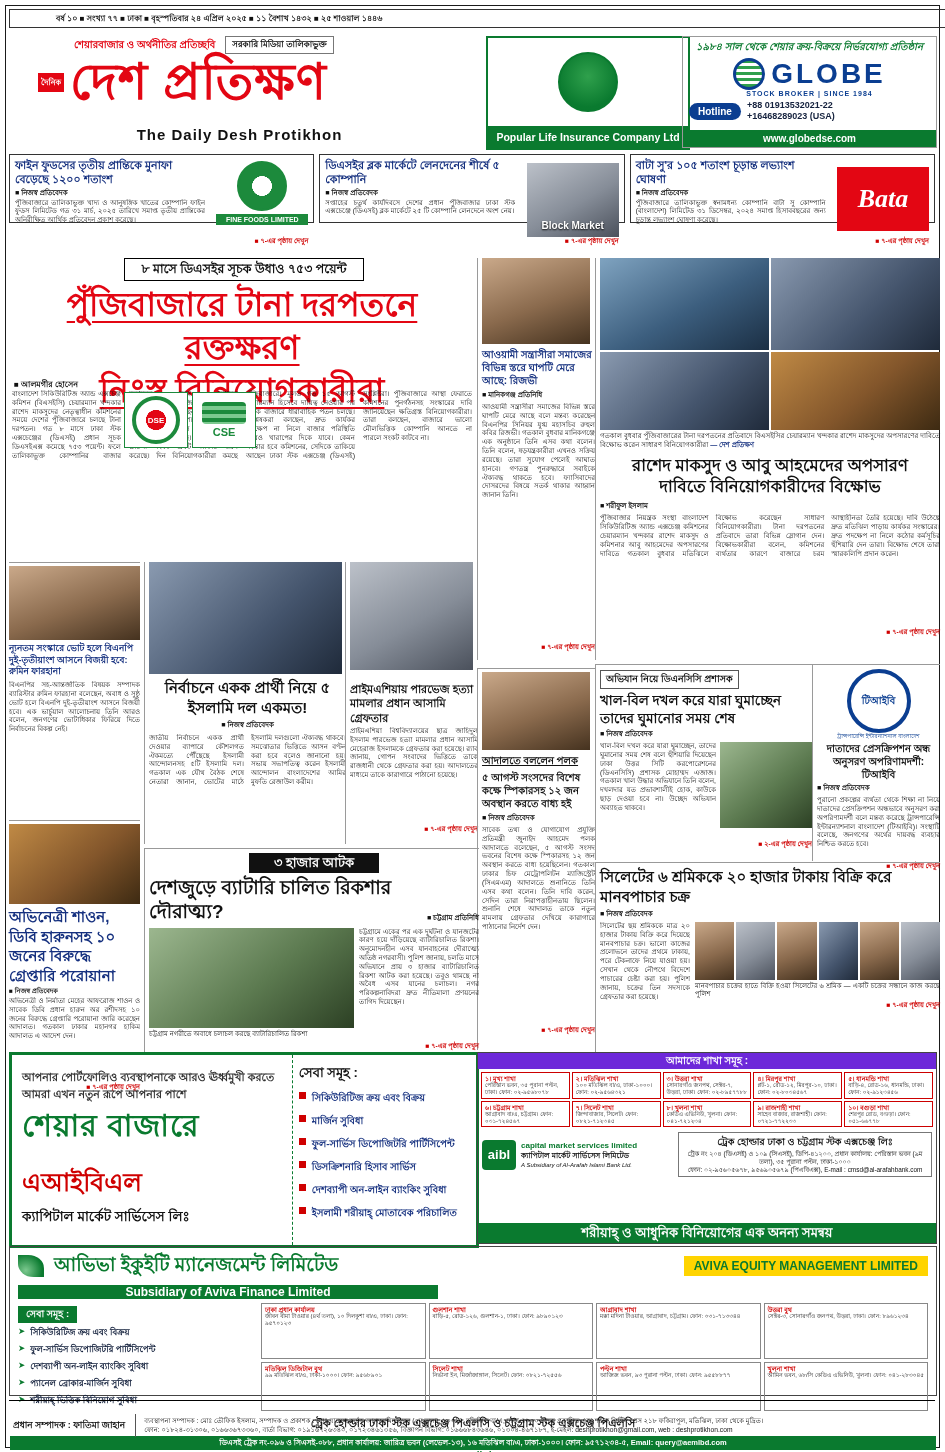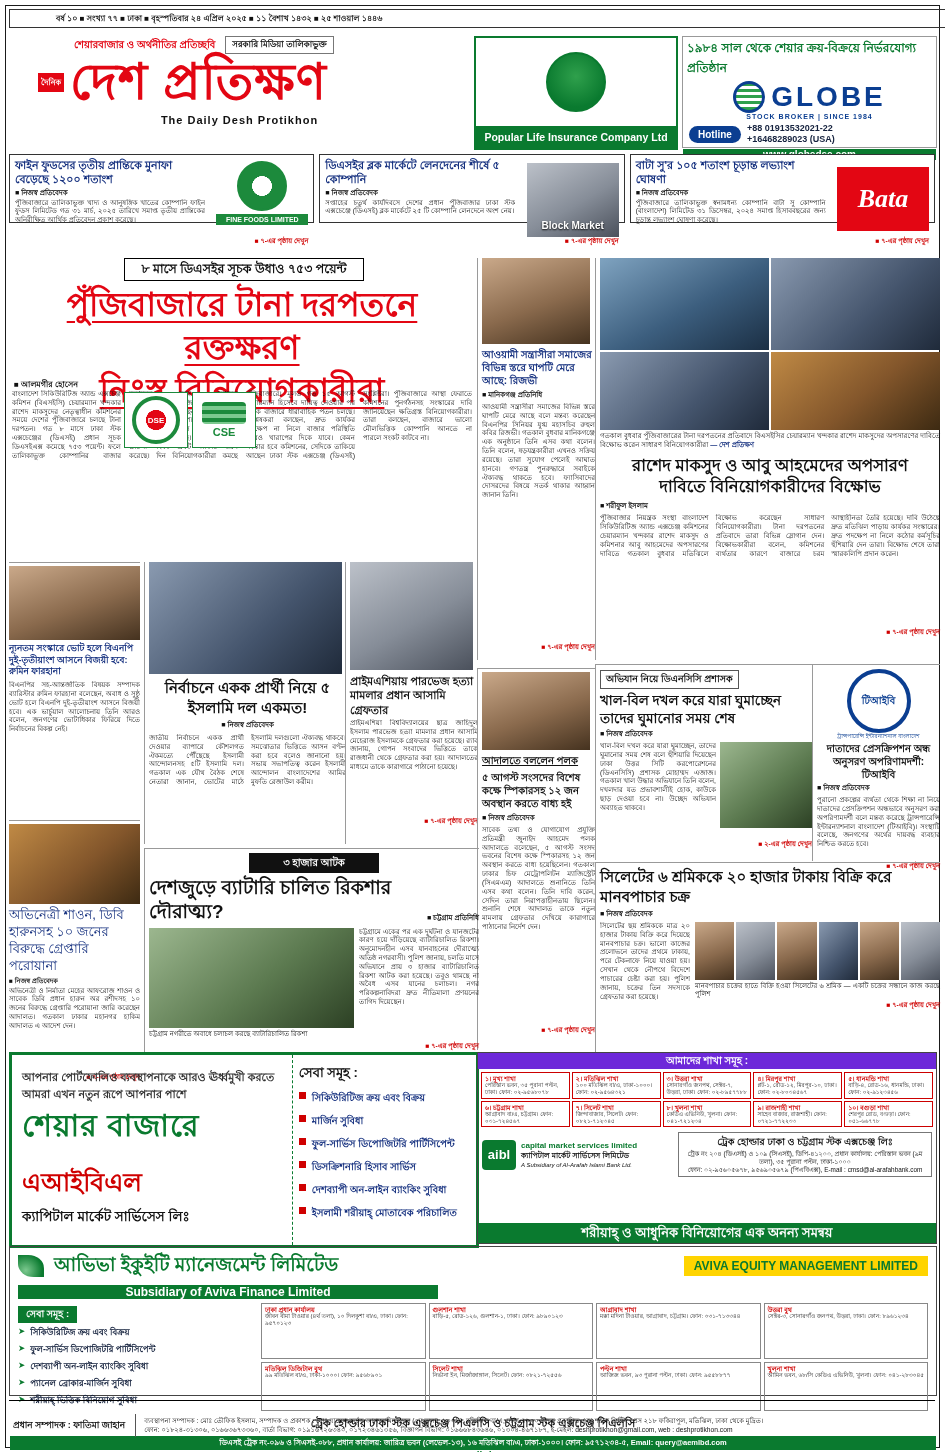--- a/index.html
+++ b/index.html
@@ -47,32 +47,32 @@
 
   <div class="abs" style="left:6px;top:26px;width:455px;height:118px;">
     <div style="display:flex;gap:10px;align-items:center;padding-left:62px;padding-top:4px;">
       <span style="font-size:10px;font-weight:bold;color:#e30613;">শেয়ারবাজার ও অর্থনীতির প্রতিচ্ছবি</span>
       <span style="font-size:8.5px;font-weight:bold;border:1px solid #777;padding:1px 6px;">সরকারি মিডিয়া তালিকাভুক্ত</span>
     </div>
     <div style="display:flex;align-items:flex-end;gap:6px;padding-left:26px;margin-top:2px;">
       <span style="background:#e30613;color:#fff;font-size:8px;font-weight:bold;padding:3px 3px;align-self:center;">দৈনিক</span>
       <span style="font-size:50px;font-weight:900;color:#e30613;line-height:1.05;letter-spacing:1px;">দেশ প্রতিক্ষণ</span>
     </div>
-    <div style="text-align:center;font-size:11px;font-weight:bold;letter-spacing:1px;margin-top:5px;">The Daily Desh Protikhon</div>
-  </div>
-
-  <div class="abs" style="left:468px;top:30px;width:200px;height:110px;border:2px solid #0a7a2f;display:flex;flex-direction:column;">
+    <div style="text-align:center;font-size:15px;font-weight:bold;letter-spacing:1px;margin-top:17px;">The Daily Desh Protikhon</div>
+  </div>
+
+  <div class="abs" style="left:480px;top:30px;width:200px;height:110px;border:2px solid #0a7a2f;display:flex;flex-direction:column;">
     <div style="flex:1;display:flex;align-items:center;justify-content:center;">
       <div class="circ" style="width:56px;height:56px;background:radial-gradient(circle at 50% 40%,#2fa04c,#0a7a2f 70%);border:2px solid #0a7a2f;"></div>
     </div>
     <div class="greenbar" style="height:22px;font-size:10.5px;">Popular Life Insurance Company Ltd</div>
   </div>
 
   <div class="abs" style="left:676px;top:30px;width:253px;height:110px;border:1px solid #999;display:flex;flex-direction:column;">
-    <div style="font-size:12px;font-weight:bold;color:#0a7a2f;padding:2px 4px;">১৯৮৪ সাল থেকে শেয়ার ক্রয়-বিক্রয়ে নির্ভরযোগ্য প্রতিষ্ঠান</div>
+    <div style="font-size:10px;font-weight:bold;color:#0a7a2f;text-align:center;padding:2px 4px;font-style:italic;">১৯৮৪ সাল থেকে শেয়ার ক্রয়-বিক্রয়ে নির্ভরযোগ্য প্রতিষ্ঠান</div>
     <div style="display:flex;align-items:center;justify-content:center;gap:6px;">
       <div class="circ" style="width:26px;height:26px;border:3px solid #0b3e91;background:
         repeating-linear-gradient(0deg,#2fa04c 0 3px,#fff 3px 6px);"></div>
       <span style="font-size:28px;font-weight:900;color:#0b3e91;letter-spacing:3px;">GLOBE</span>
     </div>
     <div style="font-size:7px;font-weight:bold;color:#0b3e91;text-align:center;letter-spacing:1px;">STOCK BROKER  |  SINCE 1984</div>
     <div style="display:flex;align-items:center;gap:6px;padding:3px 6px;">
       <span style="background:#0b3e91;color:#fff;font-size:10px;font-weight:bold;padding:3px 9px;border-radius:10px;">Hotline</span>
       <span style="display:flex;flex-direction:column;font-size:9px;font-weight:bold;color:#14213d;line-height:1.25;">
         <span>+88 01913532021-22</span>
@@ -164,36 +164,36 @@
   </div>
 
   <div class="abs" style="left:3px;top:556px;width:131px;height:254px;border-top:1px solid #999;padding-top:3px;">
     <div class="ph2" style="width:131px;height:74px;"></div>
     <div style="font-size:9px;font-weight:bold;color:#15307f;line-height:1.3;margin:3px 0;">ন্যূনতম সংস্কারে ভোট হলে বিএনপি দুই-তৃতীয়াংশ আসনে বিজয়ী হবে: রুমিন ফারহানা</div>
     <div class="bsm" style="height:118px;">বিএনপির সহ-আন্তর্জাতিক বিষয়ক সম্পাদক ব্যারিস্টার রুমিন ফারহানা বলেছেন, অবাধ ও সুষ্ঠু ভোট হলে বিএনপি দুই-তৃতীয়াংশ আসনে বিজয়ী হবে। এক ভার্চুয়াল আলোচনায় তিনি আরও বলেন, জনগণের ভোটাধিকার ফিরিয়ে দিতে নির্বাচনের বিকল্প নেই।</div>
   </div>
 
   <div class="abs" style="left:3px;top:814px;width:131px;height:226px;border-top:1px solid #999;padding-top:3px;">
     <div class="ph4" style="width:131px;height:80px;"></div>
-    <div style="font-size:13px;font-weight:normal;color:#15307f;line-height:1.3;margin:3px 0 1px;">অভিনেত্রী শাওন, ডিবি হারুনসহ ১০ জনের বিরুদ্ধে গ্রেপ্তারি পরোয়ানা</div>
+    <div style="font-size:15px;font-weight:bold;color:#15307f;line-height:1.3;margin:3px 0 1px;">অভিনেত্রী শাওন, ডিবি হারুনসহ ১০ জনের বিরুদ্ধে গ্রেপ্তারি পরোয়ানা</div>
     <div class="byl" style="font-size:6.5px;">■ নিজস্ব প্রতিবেদক</div>
     <div class="bsm" style="height:84px;">অভিনেত্রী ও নির্মাতা মেহের আফরোজ শাওন ও সাবেক ডিবি প্রধান হারুন অর রশীদসহ ১০ জনের বিরুদ্ধে গ্রেপ্তারি পরোয়ানা জারি করেছেন আদালত। গতকাল ঢাকার মহানগর হাকিম আদালত এ আদেশ দেন।</div>
     <div class="more">■ ৭-এর পৃষ্ঠায় দেখুন</div>
   </div>
 
   <div class="abs rule-l" style="left:138px;top:556px;width:197px;height:282px;padding-left:4px;">
     <div class="ph" style="width:193px;height:112px;"></div>
     <div style="font-size:15px;font-weight:800;text-align:center;line-height:1.3;margin:4px 0 2px;">নির্বাচনে একক প্রার্থী নিয়ে ৫ ইসলামি দল একমত!</div>
     <div class="byl" style="text-align:center;">■ নিজস্ব প্রতিবেদক</div>
     <div class="bsm cols2" style="height:94px;margin-top:3px;">জাতীয় নির্বাচনে একক প্রার্থী দেওয়ার ব্যাপারে কৌশলগত ঐকমত্যে পৌঁছেছে ইসলামী আন্দোলনসহ ৫টি ইসলামি দল। গতকাল এক যৌথ বৈঠক শেষে নেতারা জানান, ভোটের মাঠে ইসলামি দলগুলো ঐক্যবদ্ধ থাকবে। সমঝোতার ভিত্তিতে আসন বণ্টন করা হবে বলেও জানানো হয়। সভায় সভাপতিত্ব করেন ইসলামী আন্দোলন বাংলাদেশের আমির মুফতি রেজাউল করীম।</div>
   </div>
 
   <div class="abs rule-l" style="left:339px;top:556px;width:128px;height:282px;padding-left:4px;">
     <div class="ph5" style="width:123px;height:108px;"></div>
-    <div style="font-size:11px;font-weight:800;line-height:1.3;margin:4px 0 2px;">প্রাইমএশিয়ায় পারভেজ হত্যা মামলার প্রধান আসামি গ্রেফতার</div>
+    <div style="font-size:11px;font-weight:800;line-height:1.3;margin:12px 0 2px;">প্রাইমএশিয়ায় পারভেজ হত্যা মামলার প্রধান আসামি গ্রেফতার</div>
     <div class="bsm" style="height:96px;">প্রাইমএশিয়া বিশ্ববিদ্যালয়ের ছাত্র জাহিদুল ইসলাম পারভেজ হত্যা মামলার প্রধান আসামি মেহেরাজ ইসলামকে গ্রেফতার করা হয়েছে। র‍্যাব জানায়, গোপন সংবাদের ভিত্তিতে তাকে রাজধানী থেকে গ্রেফতার করা হয়। আদালতের মাধ্যমে তাকে কারাগারে পাঠানো হয়েছে।</div>
     <div class="more">■ ৭-এর পৃষ্ঠায় দেখুন</div>
   </div>
 
   <div class="abs rule-l" style="left:471px;top:662px;width:113px;height:378px;padding-left:4px;border-top:1px solid #999;padding-top:3px;">
     <div class="ph2" style="width:108px;height:78px;"></div>
     <div style="font-size:10px;font-weight:900;margin:3px 0 1px;text-decoration:underline;">আদালতে বললেন পলক</div>
     <div style="font-size:10px;font-weight:bold;line-height:1.3;">৫ আগস্ট সংসদের বিশেষ কক্ষে স্পিকারসহ ১২ জন অবস্থান করতে বাধ্য হই</div>
     <div class="byl" style="margin:2px 0;">■ নিজস্ব প্রতিবেদক</div>
     <div class="bsm" style="height:198px;">সাবেক তথ্য ও যোগাযোগ প্রযুক্তি প্রতিমন্ত্রী জুনাইদ আহমেদ পলক আদালতে বলেছেন, ৫ আগস্ট সংসদ ভবনের বিশেষ কক্ষে স্পিকারসহ ১২ জন অবস্থান করতে বাধ্য হয়েছিলেন। গতকাল ঢাকার চিফ মেট্রোপলিটন ম্যাজিস্ট্রেট (সিএমএম) আদালতে শুনানিতে তিনি এসব কথা বলেন। তিনি দাবি করেন, সেদিন তারা নিরাপত্তাহীনতায় ছিলেন। শুনানি শেষে আদালত তাকে নতুন মামলায় গ্রেফতার দেখিয়ে কারাগারে পাঠানোর নির্দেশ দেন।</div>
@@ -214,21 +214,21 @@
   <div class="abs rule-l" style="left:806px;top:658px;width:123px;height:192px;padding-left:4px;border-top:1px solid #999;padding-top:4px;">
     <div class="circ" style="width:56px;height:56px;margin:0 auto;border:4px solid #0b3e91;display:flex;align-items:center;justify-content:center;font-size:10px;font-weight:900;color:#0b3e91;">টিআইবি</div>
     <div style="font-size:5.6px;color:#0b3e91;text-align:center;line-height:1.1;">ট্রান্সপারেন্সি ইন্টারন্যাশনাল বাংলাদেশ</div>
     <div style="font-size:10px;font-weight:800;line-height:1.3;text-align:center;margin:3px 0 1px;">দাতাদের প্রেসক্রিপশন অন্ধ অনুসরণ অপরিণামদর্শী: টিআইবি</div>
     <div class="byl">■ নিজস্ব প্রতিবেদক</div>
     <div class="bsm" style="height:64px;margin-top:2px;">পুরানো প্রকল্পের ব্যর্থতা থেকে শিক্ষা না নিয়ে দাতাদের প্রেসক্রিপশন অন্ধভাবে অনুসরণ করা অপরিণামদর্শী বলে মন্তব্য করেছে ট্রান্সপারেন্সি ইন্টারন্যাশনাল বাংলাদেশ (টিআইবি)। সংস্থাটি বলেছে, জনগণের অর্থের দায়বদ্ধ ব্যবহার নিশ্চিত করতে হবে।</div>
     <div class="more">■ ৭-এর পৃষ্ঠায় দেখুন</div>
   </div>
 
   <div class="abs rule-l" style="left:138px;top:842px;width:330px;height:200px;padding-left:4px;border-top:1px solid #999;padding-top:4px;">
-    <div style="width:130px;height:20px;background:#111;color:#fff;font-size:10px;font-weight:bold;display:flex;align-items:center;justify-content:center;margin:0 auto;">৩ হাজার আটক</div>
+    <div style="width:130px;height:20px;background:#111;color:#fff;font-size:13px;font-weight:bold;display:flex;align-items:center;justify-content:center;margin:0 auto;">৩ হাজার আটক</div>
     <div style="display:flex;align-items:flex-end;justify-content:space-between;">
       <div style="font-size:19px;font-weight:900;line-height:1.25;width:250px;margin-top:3px;">দেশজুড়ে ব্যাটারি চালিত রিকশার দৌরাত্ম্য?</div>
       <div class="byl">■ চট্টগ্রাম প্রতিনিধি</div>
     </div>
     <div style="display:flex;gap:5px;margin-top:4px;">
       <div style="width:205px;">
         <div class="ph3" style="width:205px;height:100px;"></div>
         <div style="font-size:6.8px;line-height:1.2;margin-top:2px;">চট্টগ্রাম নগরীতে অবাধে চলাচল করছে ব্যাটারিচালিত রিকশা</div>
       </div>
       <div style="flex:1;">

